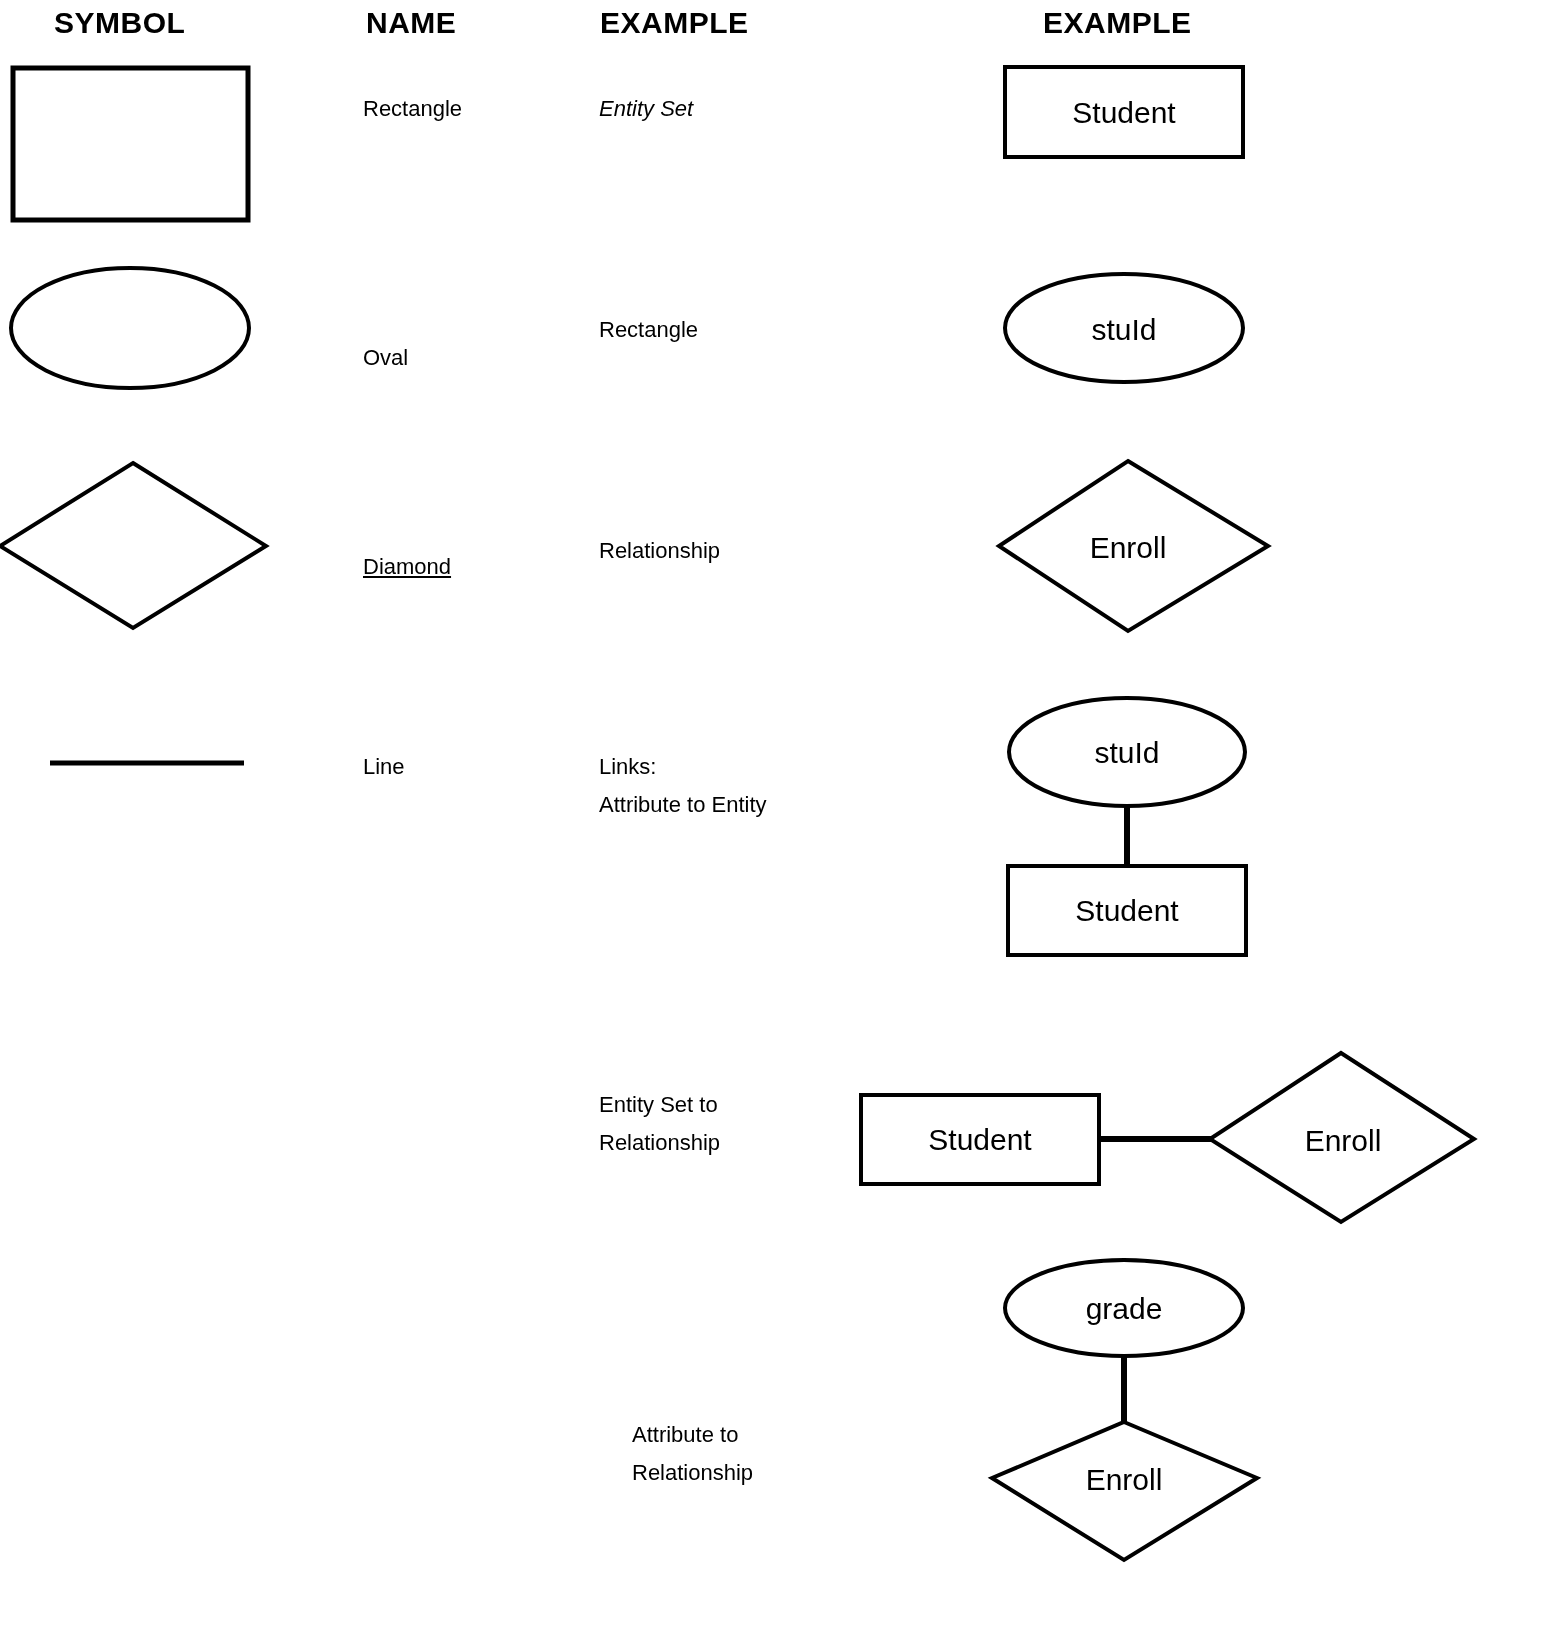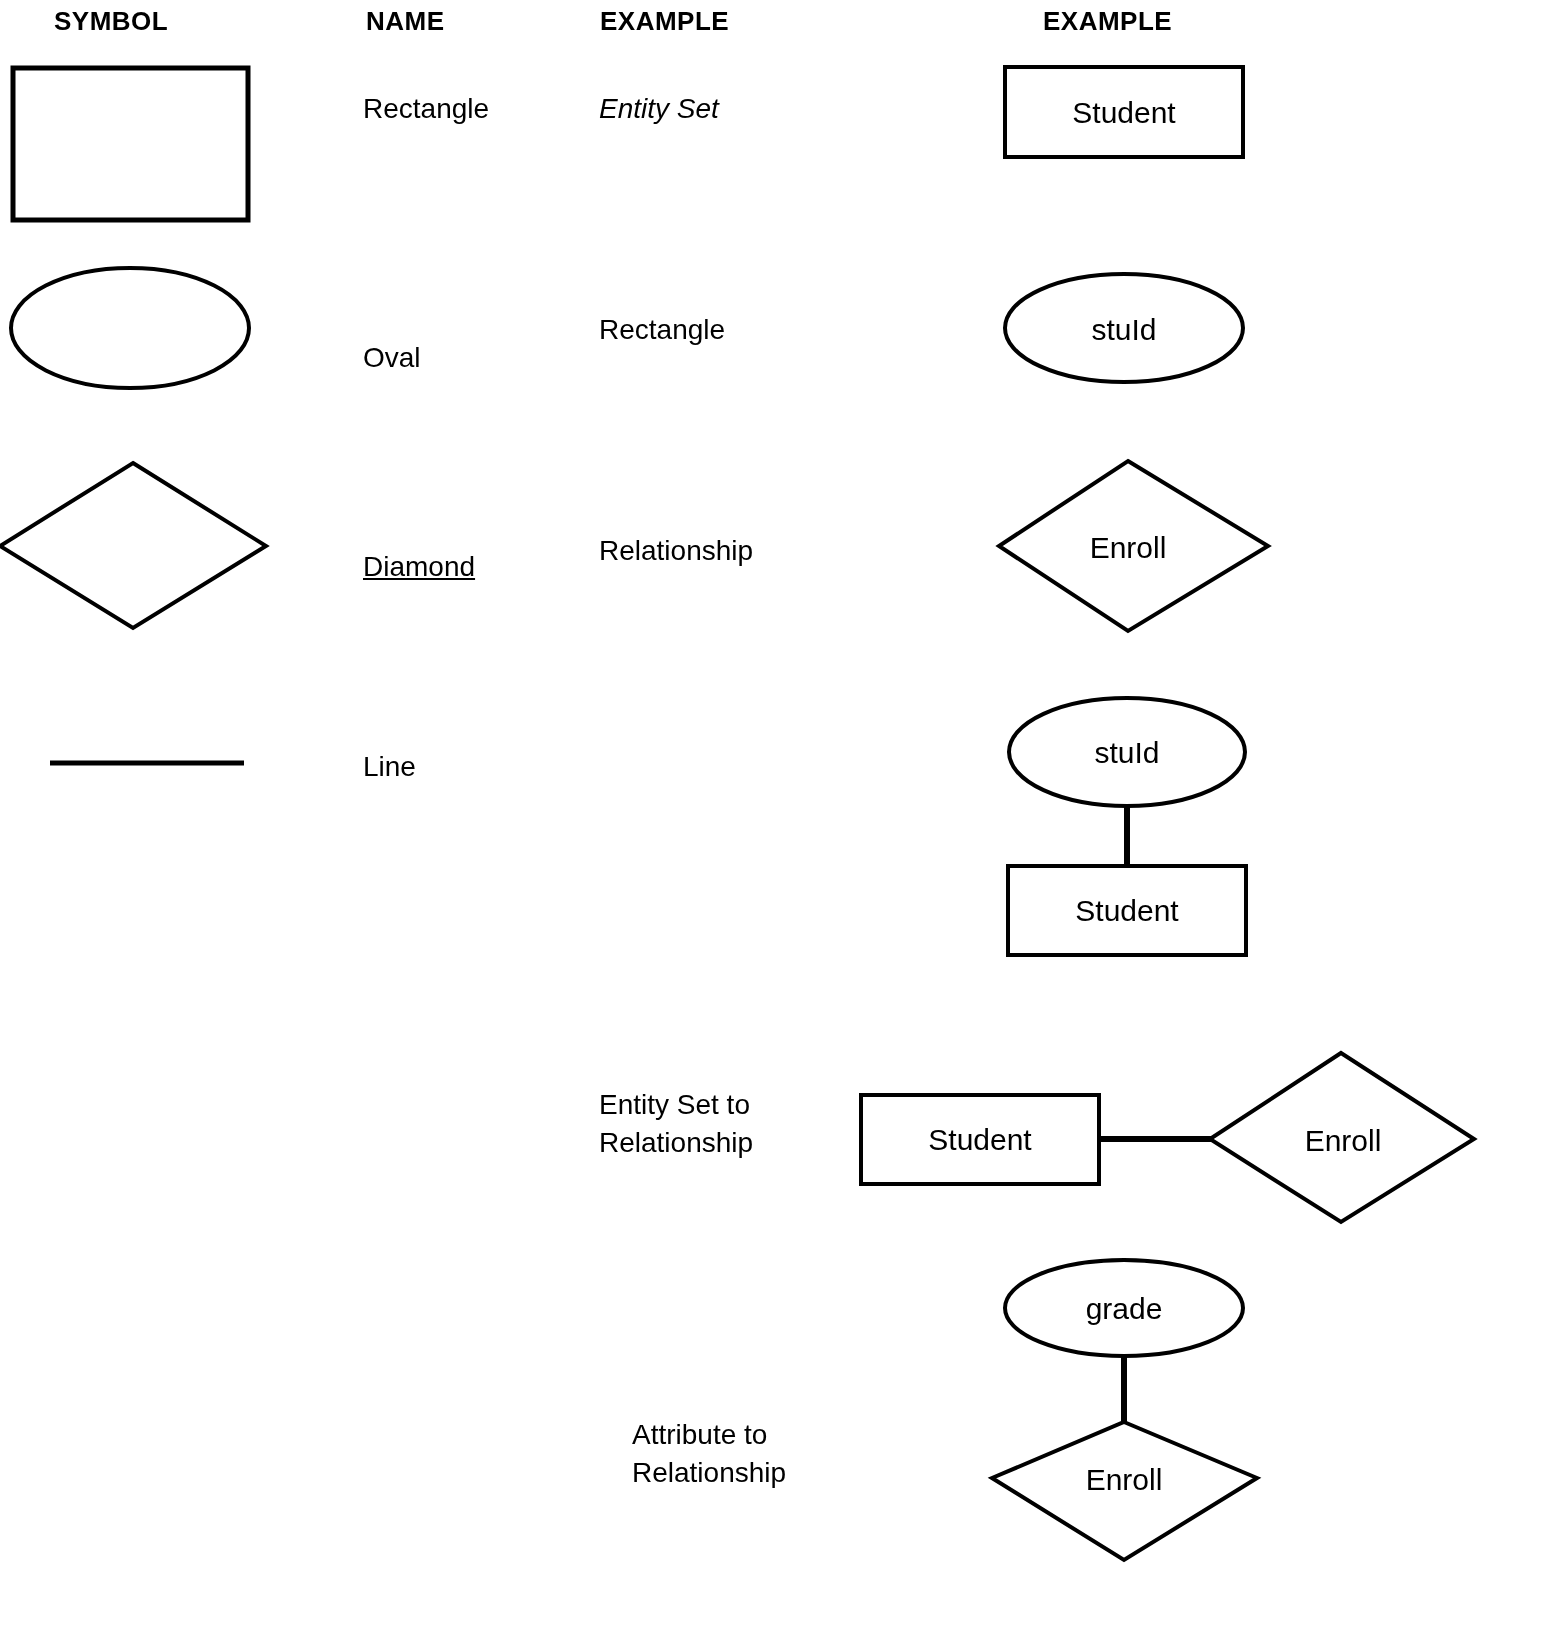--- a/index.html
+++ b/index.html
@@ -26,28 +26,28 @@
     position: absolute;
     left: 0;
     top: 0;
     width: 1547px;
     height: 1647px;
     display: block;
   }
   .col-header {
     position: absolute;
     font-weight: bold;
-    font-size: 26px;
+    font-size: 30px;
     letter-spacing: 0.5px;
     white-space: nowrap;
     font-family: "Liberation Sans", sans-serif;
   }
   .cell-text {
     position: absolute;
-    font-size: 28px;
+    font-size: 22px;
     line-height: 38px;
     white-space: pre-line;
     font-family: "Liberation Sans", sans-serif;
   }
   .shape-label {
     font-size: 30px;
     font-family: "Liberation Sans", sans-serif;
     fill: #000000;
   }
   .stroke {
@@ -66,20 +66,22 @@
   <div class="col-header" style="left:1043px; top:6px;">EXAMPLE</div>
 
   <div class="cell-text" style="left:363px; top:90px;">Rectangle</div>
   <div class="cell-text" style="left:363px; top:311px;margin-top:28px;">Oval</div>
   <div class="cell-text" style="left:363px; top:548px;text-decoration:underline;">Diamond</div>
   <div class="cell-text" style="left:363px; top:748px;">Line</div>
 
   <div class="cell-text" style="left:599px; top:90px;font-style:italic;">Entity Set</div>
   <div class="cell-text" style="left:599px; top:311px;">Rectangle</div>
   <div class="cell-text" style="left:599px; top:532px;">Relationship</div>
+  <div class="cell-text" style="left:599px; top:748px;">Links:
+Attribute to Entity</div>
   <div class="cell-text" style="left:599px; top:1086px;">Entity Set to
 Relationship</div>
   <div class="cell-text" style="left:632px; top:1416px;">Attribute to
 Relationship</div>
 
   <svg class="diagram" viewBox="0 0 1547 1647" xmlns="http://www.w3.org/2000/svg">
 
     <rect x="13" y="68" width="235" height="152" class="stroke" stroke-width="5"></rect>
 
     <rect x="1005" y="67" width="238" height="90" class="stroke" stroke-width="4"></rect>

